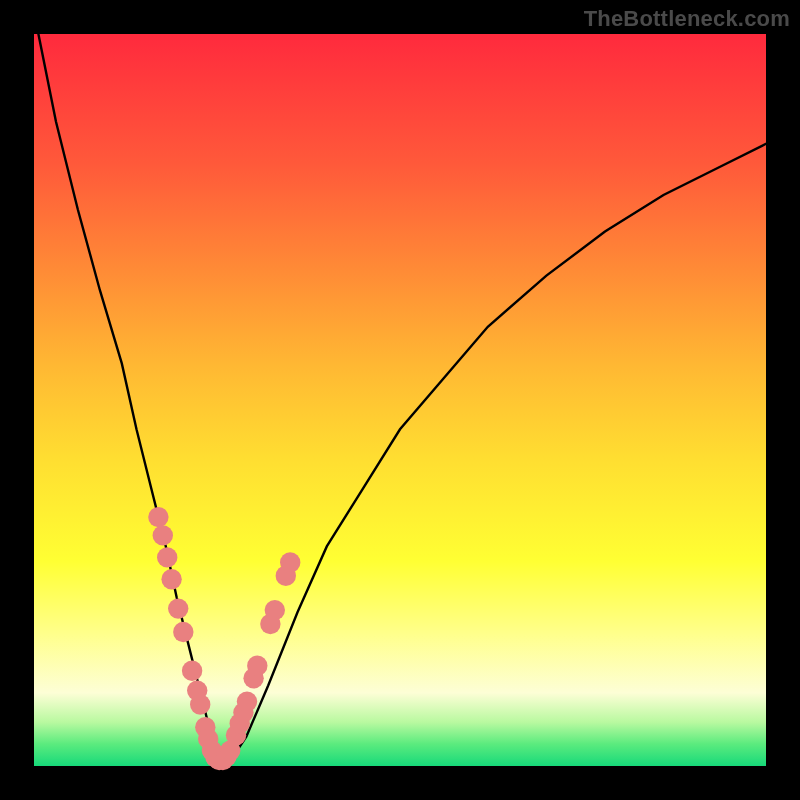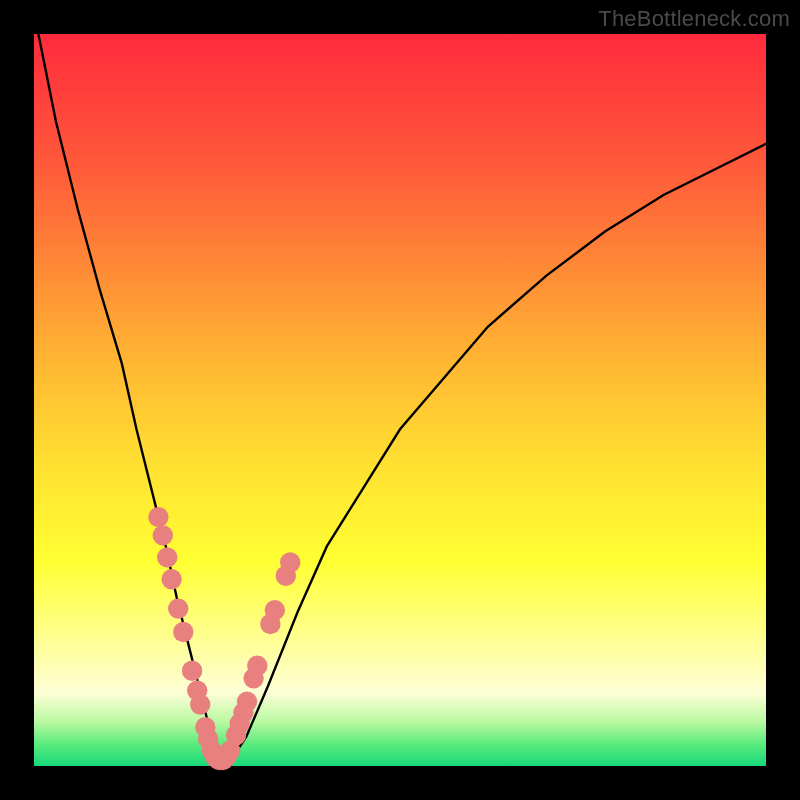--- a/index.html
+++ b/index.html
@@ -37,21 +37,21 @@
       #b9f9a0 94%,
       #5beb7e 97%,
       #17d97a 100%);
   }
   .watermark {
     position: absolute;
     top: 6px;
     right: 10px;
     color: #4a4a4a;
     font-size: 22px;
-    font-weight: 400;
+    font-weight: 700;
     letter-spacing: 0.2px;
     user-select: none;
   }
   svg.overlay {
     position: absolute;
     left: 0;
     top: 0;
     width: 732px;
     height: 732px;
     overflow: visible;

